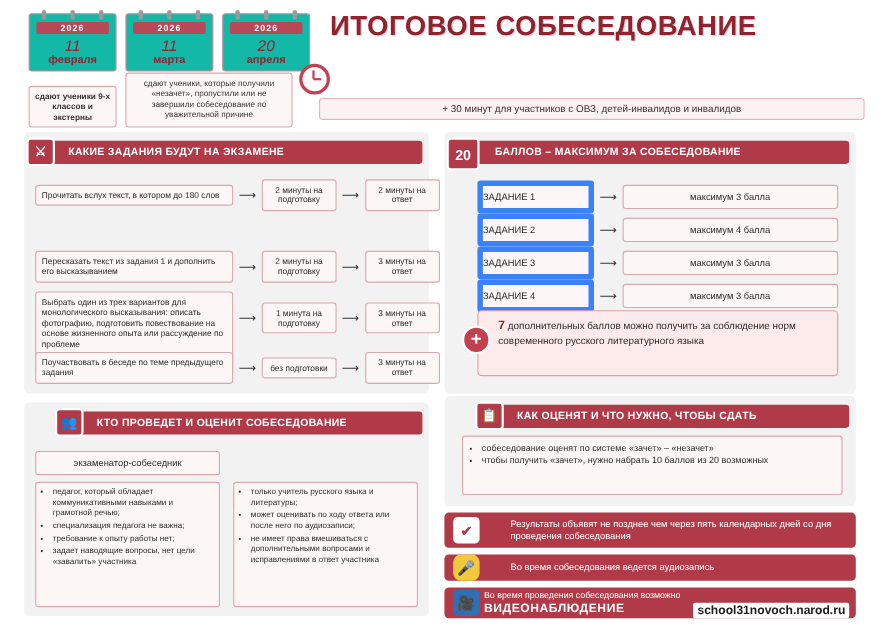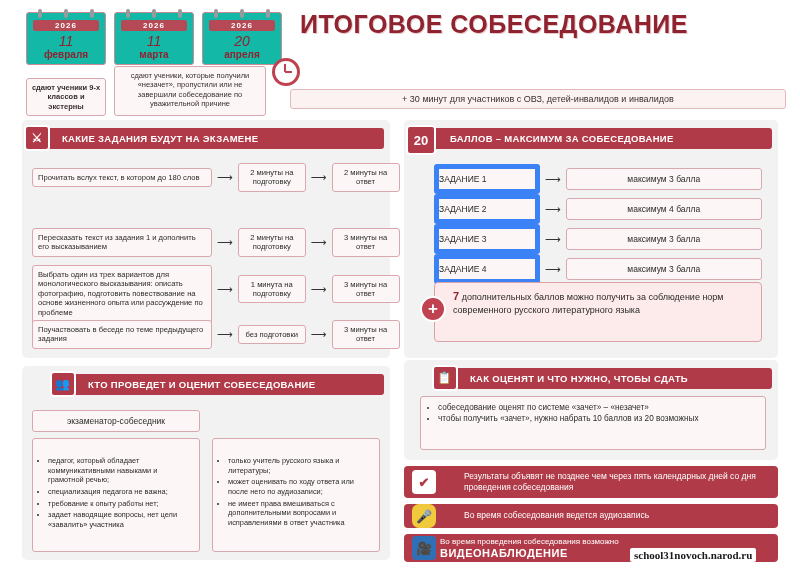--- a/index.html
+++ b/index.html
@@ -164,21 +164,21 @@
   #b-who { left: 50px; top: 371px; }
 
   .who-title {
     position: absolute;
     background: #fdf6f6; border: 1px solid #d8a8ae; border-radius: 3px;
     font-size: 8.5px; text-align: center; padding: 5px 0; color: #2b2b2b; font-weight: normal;
   }
   .who-body {
     position: absolute;
     background: #fdf6f6; border: 1px solid #d8a8ae; border-radius: 3px;
-    font-size: 7.4px; color: #2b2b2b; padding: 17px 6px; line-height: 1.3;
+    font-size: 7.4px; color: #2b2b2b; padding: 3px 6px; line-height: 1.3;
   }
   .who-body ul { margin: 0; padding-left: 9px; }
   .who-body li { margin-bottom: 2px; }
 
   
   #p-grade { left: 404px; top: 360px; width: 374px; height: 100px; }
   #h-grade { left: 436px; top: 368px; width: 336px; }
   #b-grade { left: 432px; top: 365px; }
   .grade-body {
     position: absolute; left: 420px; top: 396px; width: 346px; height: 54px;
@@ -211,21 +211,21 @@
     position: absolute; left: 440px; top: 537px; width: 330px;
     color: #fff; font-size: 8px; line-height: 1.25;
   }
   .video-text .big { font-size: 11px; font-weight: bold; letter-spacing: 0.5px; }
 
   .site-badge {
     position: absolute; left: 630px; top: 548px;
     background: #ffffff; color: #1b1b1b;
     font-size: 11px; font-weight: bold;
     padding: 1px 4px; border-radius: 2px;
-    font-family: Liberation Serif, serif;
+    font-family: Liberation Sans, sans-serif;
   }
 
   .icon-glyph { font-size: 12px; }
 </style>
 </head>
 <body>
 
 <div class="page">
 
   <div class="main-title">ИТОГОВОЕ СОБЕСЕДОВАНИЕ</div>

